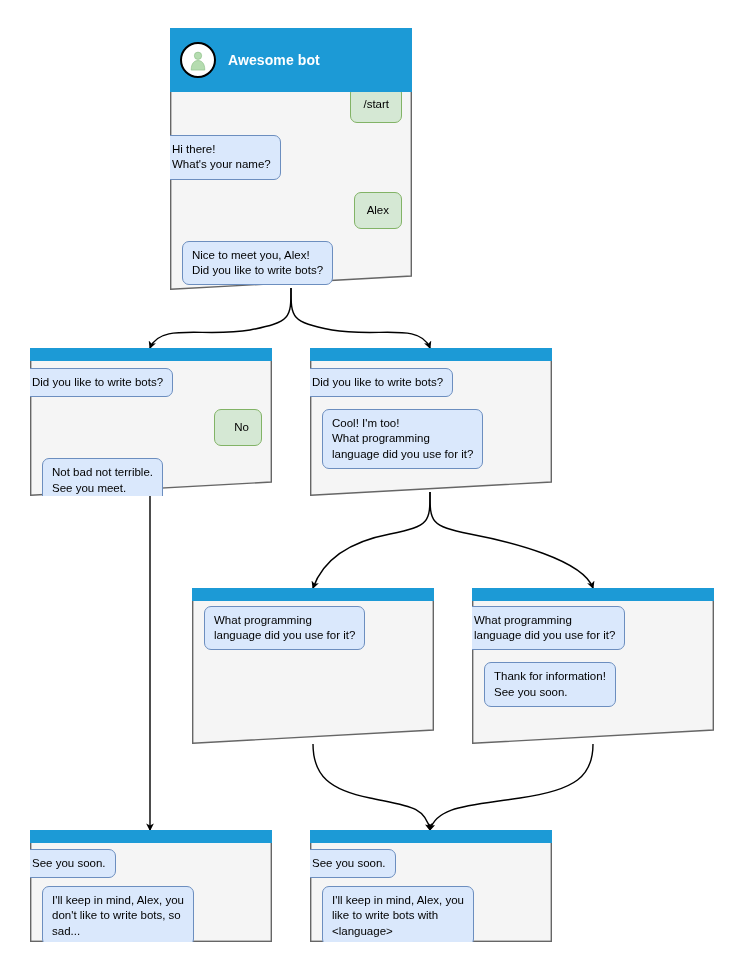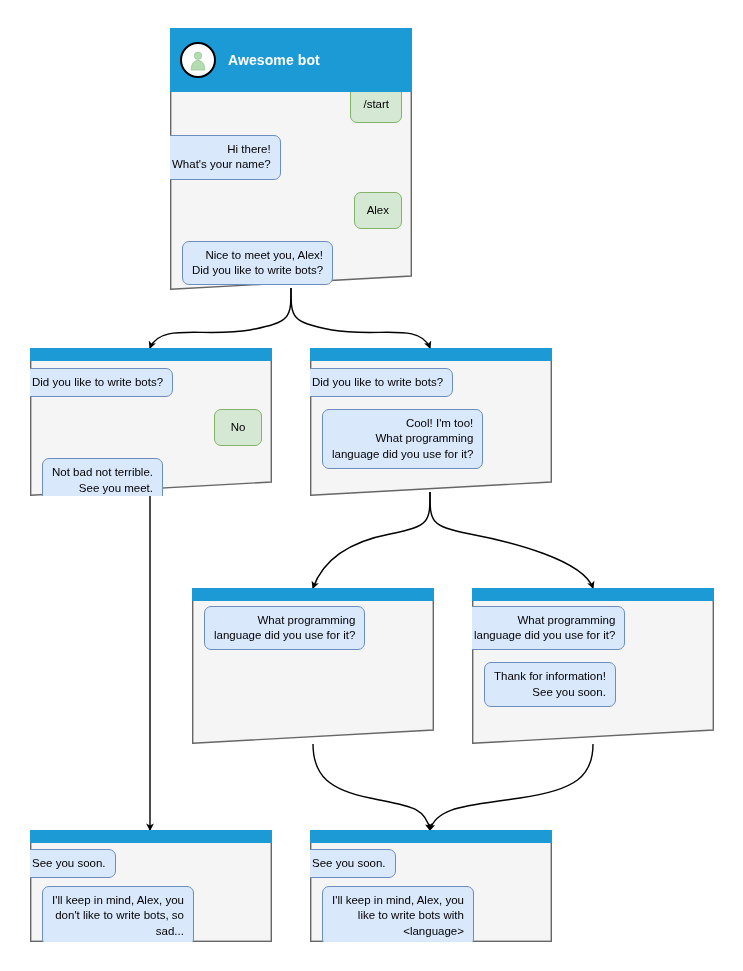--- a/index.html
+++ b/index.html
@@ -97,21 +97,21 @@
     padding: 10px 10px 10px 0;
     display: flex;
     flex-direction: column;
     z-index: 2;
   }
 
   .msg-row {
     display: flex;
     margin-bottom: 12px;
   }
-  .msg-row.bot { justify-content: flex-start; text-align: right; }
+  .msg-row.bot { justify-content: flex-start; }
   .msg-row.user { justify-content: flex-end; }
   .msg-row:last-child { margin-bottom: 0; padding-left: 20px; }
 
   .bubble {
     box-sizing: border-box;
     border-radius: 7px;
     font-size: 11.5px;
     line-height: 1.32;
     color: #000000;
     white-space: pre-line;
@@ -120,21 +120,21 @@
   .bubble.bot {
     background: #dae8fc;
     border: 1px solid #6c8ebf;
     margin-left: -8px;
   }
   .bubble.user {
     background: #d5e8d4;
     border: 1px solid #82b366;
     padding: 10px 12px;
     min-width: 48px;
-    text-align: center;
+    text-align: right;
   }
 </style>
 </head>
 <body>
 
 <div id="canvas">
 
   <svg id="edges" viewBox="0 0 743 971" width="743" height="971">
     <defs>
       <marker id="arrow" viewBox="0 0 10 10" refX="8.5" refY="5" markerWidth="5.5" markerHeight="5.5" orient="auto-start-reverse">

